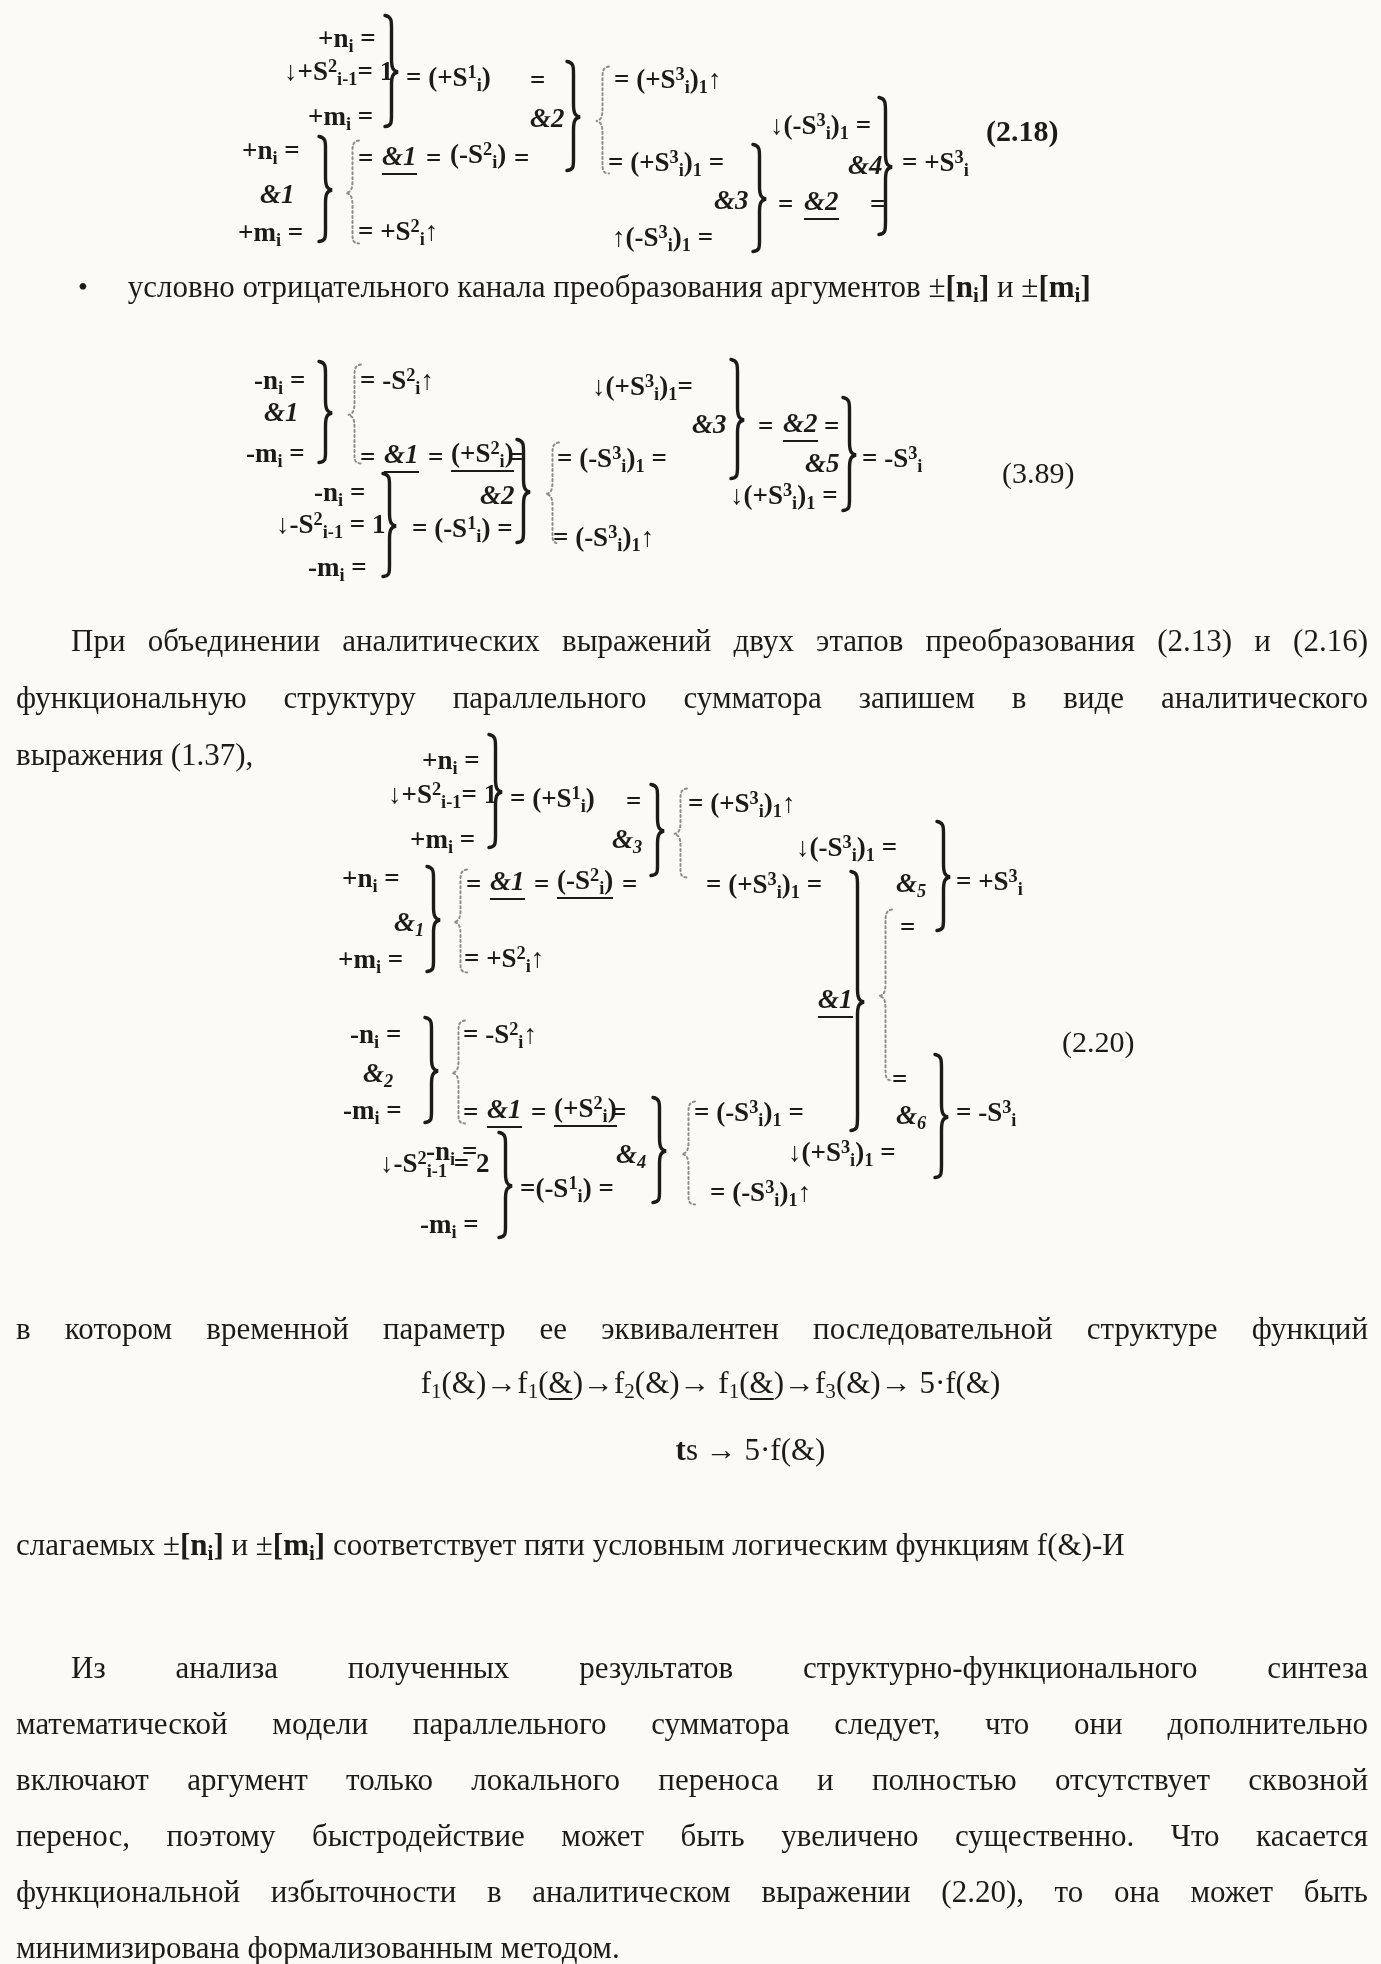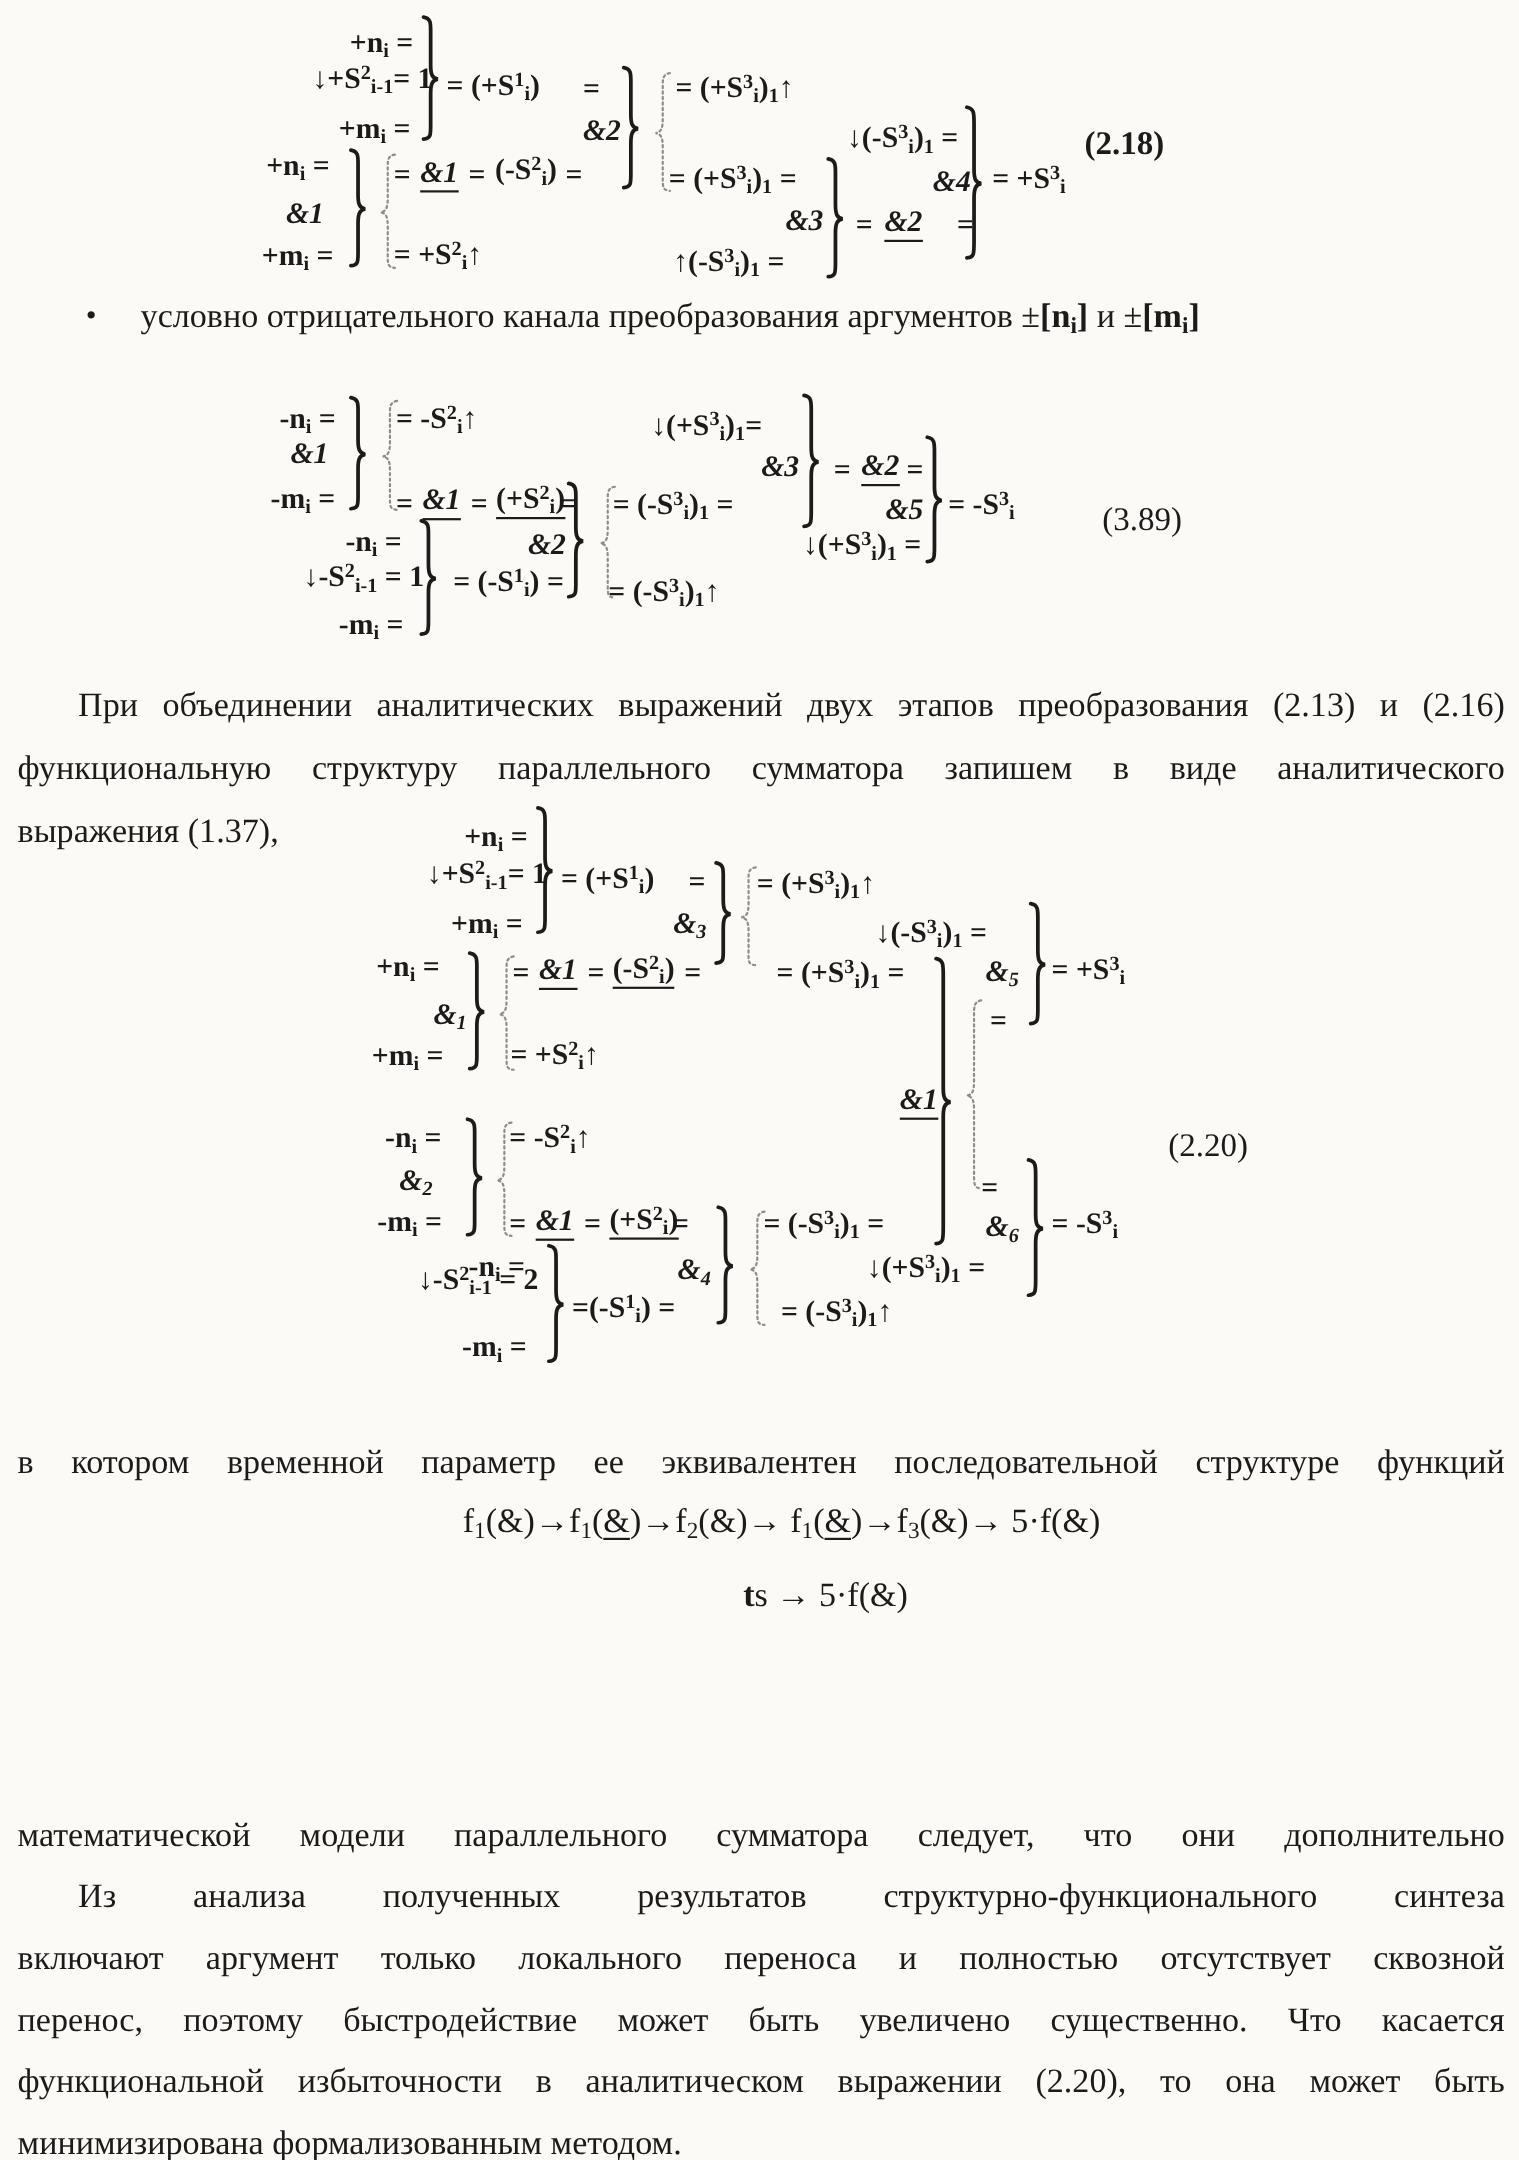--- a/index.html
+++ b/index.html
@@ -232,24 +232,25 @@
 
   <div class="para" style="left:16px;top:1300px;width:1352px">
       <div class="pline j"><span>в котором  временной параметр ее эквивалентен последовательной структуре функций</span></div>
     </div>
 
   <div class="cline" style="left:40px;top:1363px;width:1341px"><span>f<sub>1</sub>(&amp;)→f<sub>1</sub>(<span class="u2">&amp;</span>)→f<sub>2</sub>(&amp;)→ f<sub>1</sub>(<span class="u2">&amp;</span>)→f<sub>3</sub>(&amp;)→ 5·f(&amp;)</span></div>
 
   <div class="cline" style="left:120px;top:1430px;width:1261px"><span class="b">t</span><span>s → 5·f(&amp;)</span></div>
 
   <div class="para" style="left:16px;top:1516px;width:1352px">
+      <div class="pline"><span>слагаемых ±</span><span class="b">[n<sub>i</sub>]</span><span> и ±</span><span class="b">[m<sub>i</sub>]</span><span> соответствует пяти  условным логическим функциям f(&amp;)-И</span></div>
     </div>
 
   <div class="para tight" style="left:16px;top:1640px;width:1352px">
+      <div class="pline j" style="text-indent: 55px;"><span>Из анализа  полученных результатов  структурно-функционального синтеза</span></div>
       <div class="pline j"><span>математической модели параллельного сумматора следует, что  они  дополнительно</span></div>
-      <div class="pline j" style="text-indent: 55px;"><span>Из анализа  полученных результатов  структурно-функционального синтеза</span></div>
       <div class="pline j"><span>включают аргумент только локального переноса и полностью отсутствует сквозной</span></div>
       <div class="pline j"><span>перенос, поэтому быстродействие может  быть увеличено существенно.  Что касается</span></div>
       <div class="pline j"><span>функциональной избыточности в аналитическом выражении (2.20), то она может быть</span></div>
       <div class="pline"><span>минимизирована формализованным методом.</span></div>
     </div>
 
 </div>
 
 </body></html>

